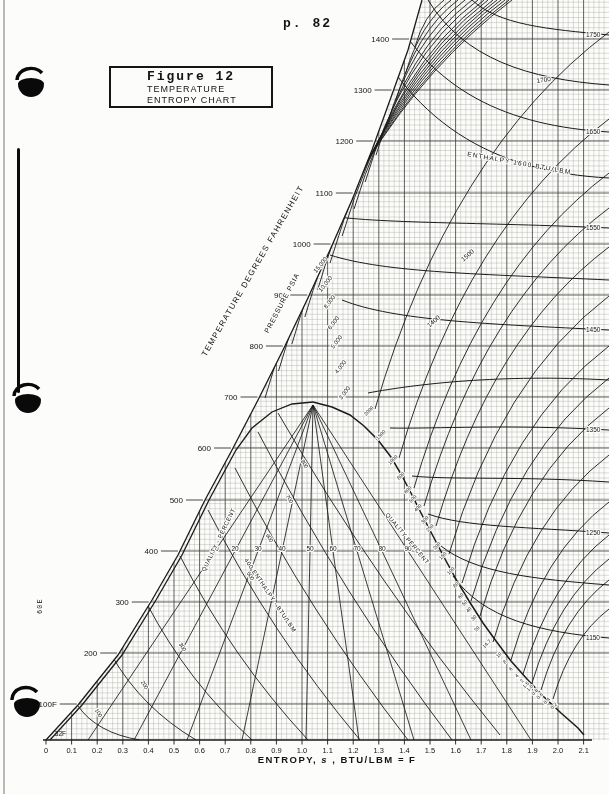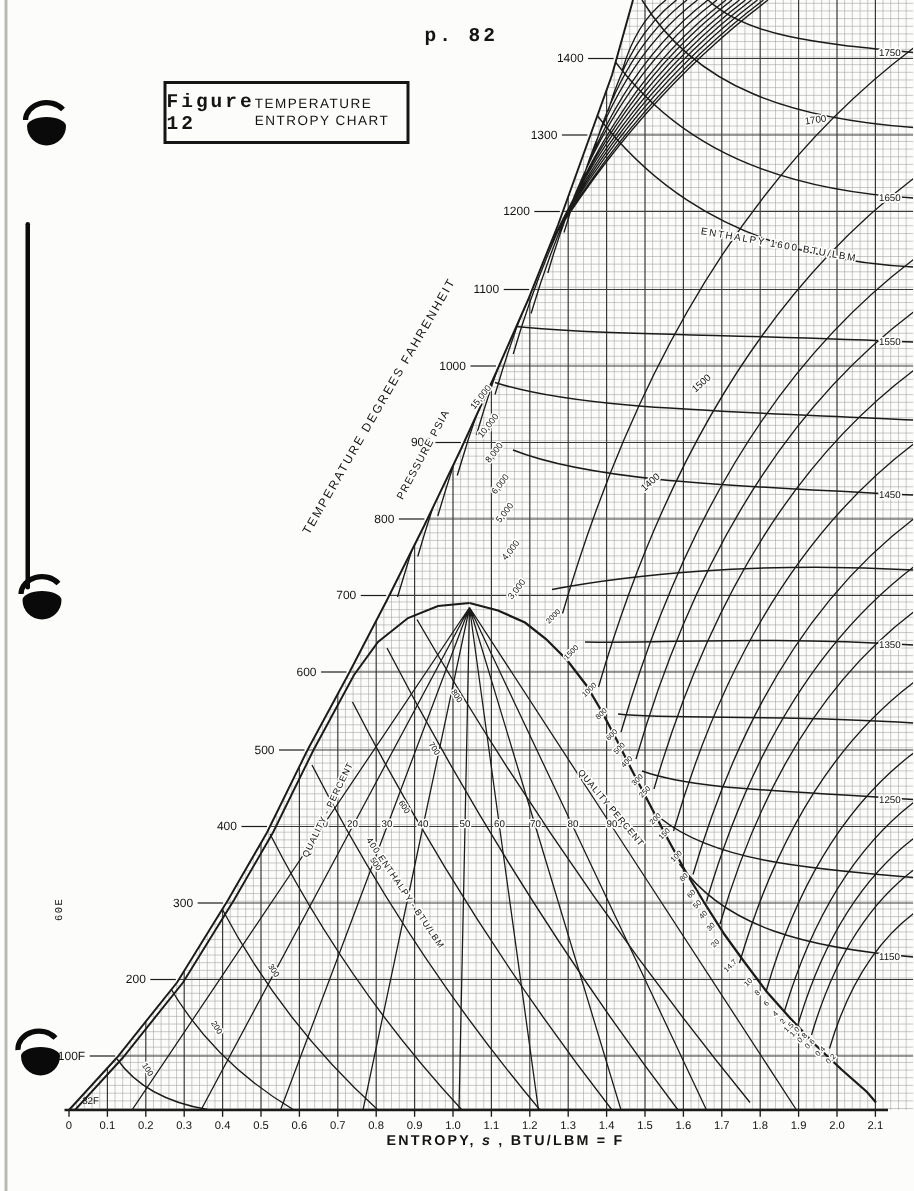--- a/index.html
+++ b/index.html
@@ -3,24 +3,24 @@
 <meta charset="utf-8">
 <style>
   html,body{margin:0;padding:0;}
   body{width:609px;height:794px;background:#fcfcfa;position:relative;overflow:hidden;
        font-family:"Liberation Sans",sans-serif;color:#141414;}
   .scan-edge{position:absolute;left:3px;top:0;width:2px;height:794px;background:#b9b9b4;}
   .binder-line{position:absolute;left:17px;top:148px;width:2.5px;height:245px;background:#0b0b0b;border-radius:2px;}
   .punch{position:absolute;width:34px;height:50px;}
   .page-number{position:absolute;left:283px;top:16px;font-family:"Liberation Mono",monospace;
        font-weight:700;font-size:13px;letter-spacing:2px;}
-  .figure-box{position:absolute;left:109px;top:54px;width:160px;height:38px;border:2px solid #151515;
-       background:#fcfcfa;display:flex;flex-direction:row;align-items:center;justify-content:center;}
+  .figure-box{position:absolute;left:109px;top:66px;width:160px;height:38px;border:2px solid #151515;
+       background:#fcfcfa;display:flex;flex-direction:column;align-items:center;justify-content:center;}
   .figure-title{font-family:"Liberation Mono",monospace;font-weight:700;font-size:13px;letter-spacing:2px;line-height:15px;}
-  .figure-subtitle{font-size:9px;letter-spacing:1px;line-height:11px;}
+  .figure-subtitle{font-size:9px;letter-spacing:1px;line-height:11px;padding-left:36px;}
   .side-note{position:absolute;left:36px;top:614px;font-size:7px;font-family:"Liberation Mono",monospace;
        transform:rotate(-90deg);transform-origin:left top;letter-spacing:1px;}
   #chart-wrap{position:absolute;left:0;top:0;width:609px;height:794px;}
   text{font-family:"Liberation Sans",sans-serif;fill:#141414;}
   text.halo{paint-order:stroke;stroke:#fcfcfa;stroke-width:2.2px;stroke-linejoin:round;}
   .gridf{stroke:#9c9c98;stroke-width:0.35;fill:none;}
   .gridh{stroke:#3a3a38;stroke-width:0.8;fill:none;}
   .curve{stroke:#1b1b1a;fill:none;}
 </style>
 </head>

